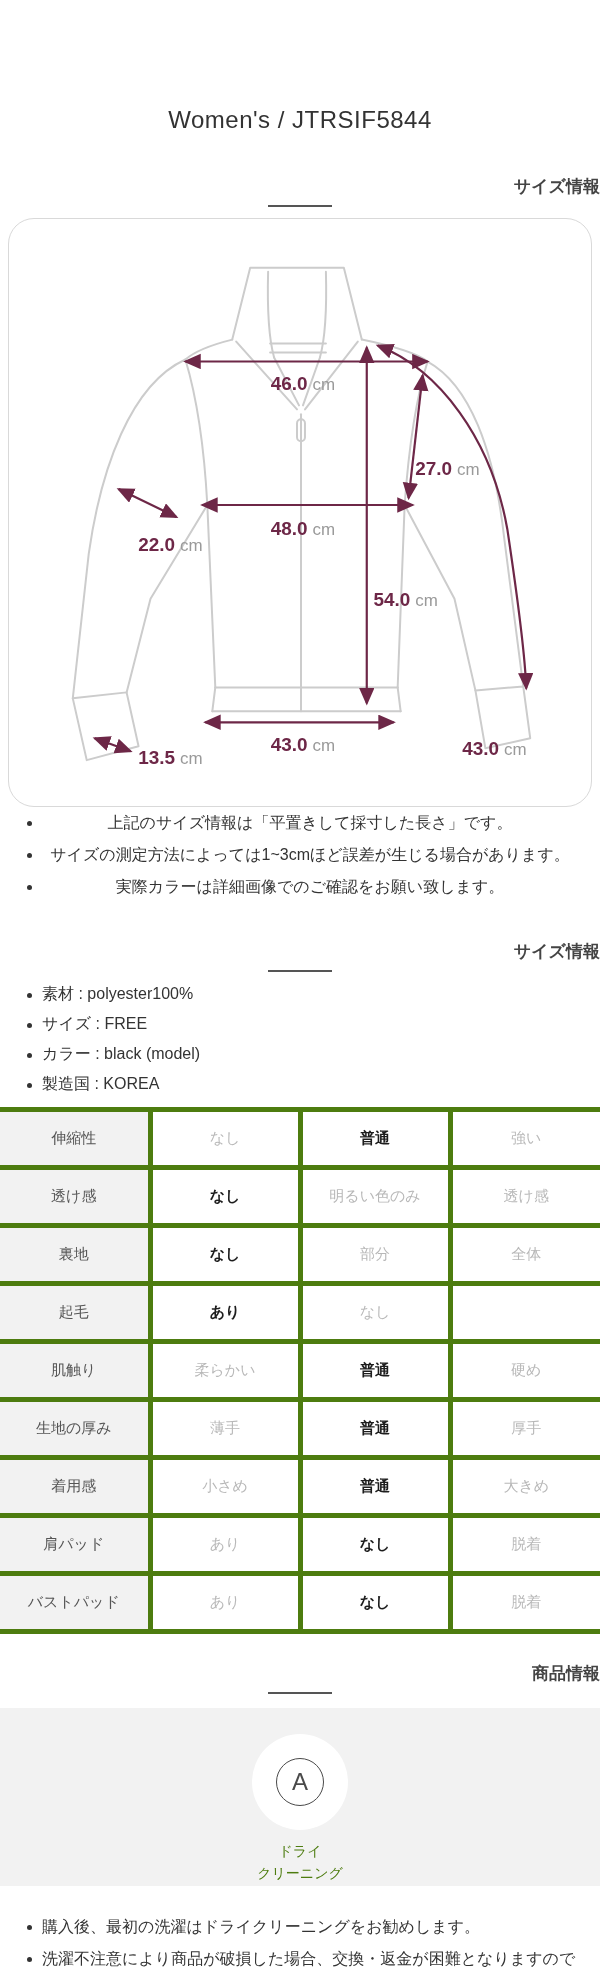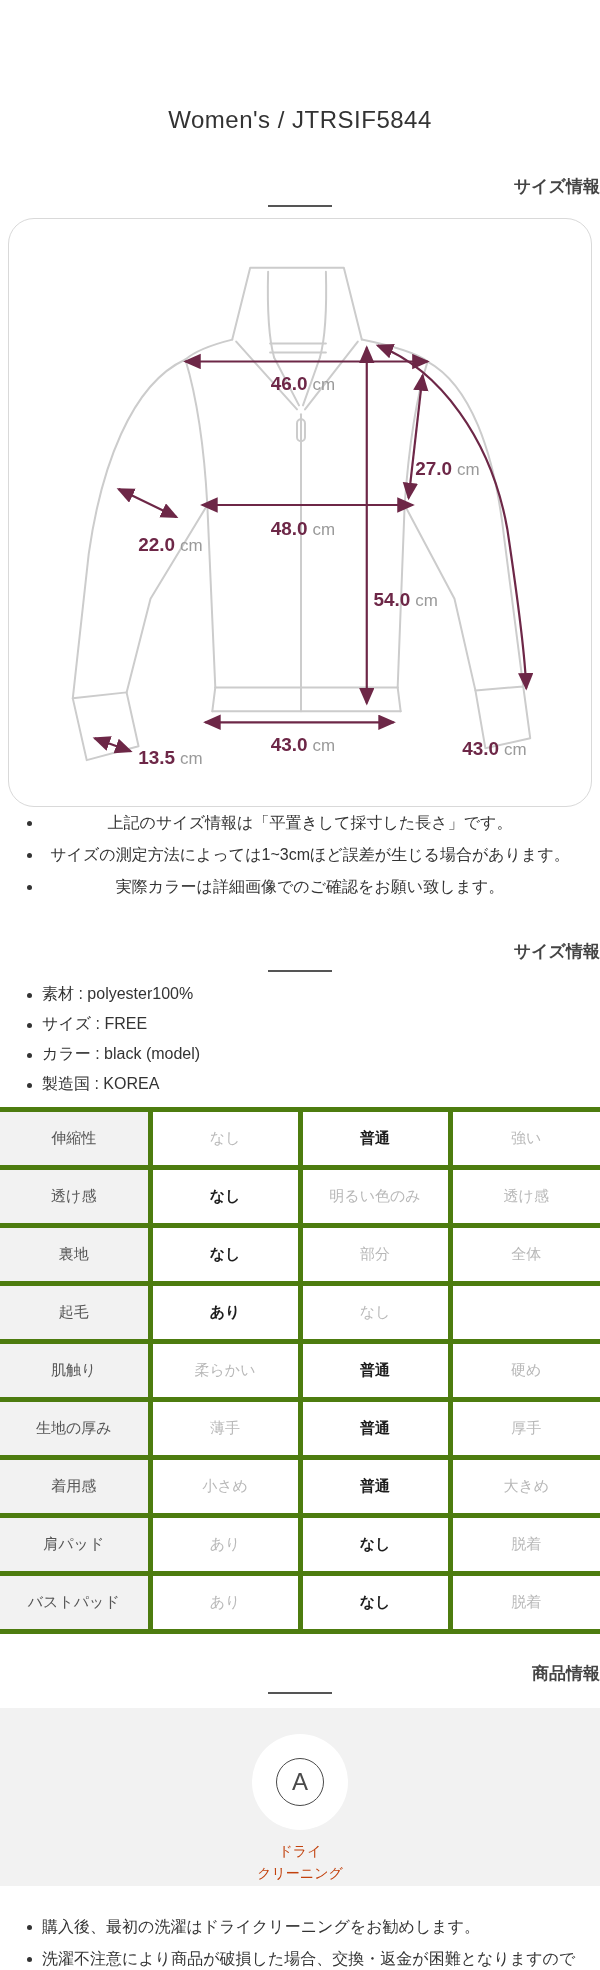--- a/index.html
+++ b/index.html
@@ -30,21 +30,21 @@
   table.attrs td:first-child{border-left:0;background:#f2f2f2;color:#555;}
   table.attrs td:last-child{border-right:0;}
   table.attrs td.opt{color:#b8b8b8;background:#fff;}
   table.attrs td.opt[data-state="selected"]{color:#1d1d1d;font-weight:700;}
   .care-panel{margin-top:14px;width:600px;height:178px;background:#f2f2f2;}
   .care-circle{width:96px;height:96px;border-radius:50%;background:#fff;margin:0 auto;
         position:relative;top:26px;display:flex;align-items:center;justify-content:center;}
   .care-ring{width:46px;height:46px;border-radius:50%;border:1.5px solid #4a4a4a;
         display:flex;align-items:center;justify-content:center;font-size:24px;color:#4a4a4a;
         font-weight:400;}
-  .care-label{margin-top:36px;text-align:center;font-size:14px;line-height:22px;color:#c2410c;}
+  .care-label{margin-top:36px;text-align:center;font-size:14px;line-height:22px;color:#4d7c0f;}
   .m-val{fill:#6d2747;font-weight:600;font-size:19px;}
   .m-unit{fill:#9a9a9a;font-size:17px;}
   .jacket{stroke:#cccccc;stroke-width:2;fill:none;stroke-linecap:round;stroke-linejoin:round;}
   .mline{stroke:#6d2747;stroke-width:2.2;fill:none;}
 </style>
 </head>
 <body>
 
 <div class="page">
 

